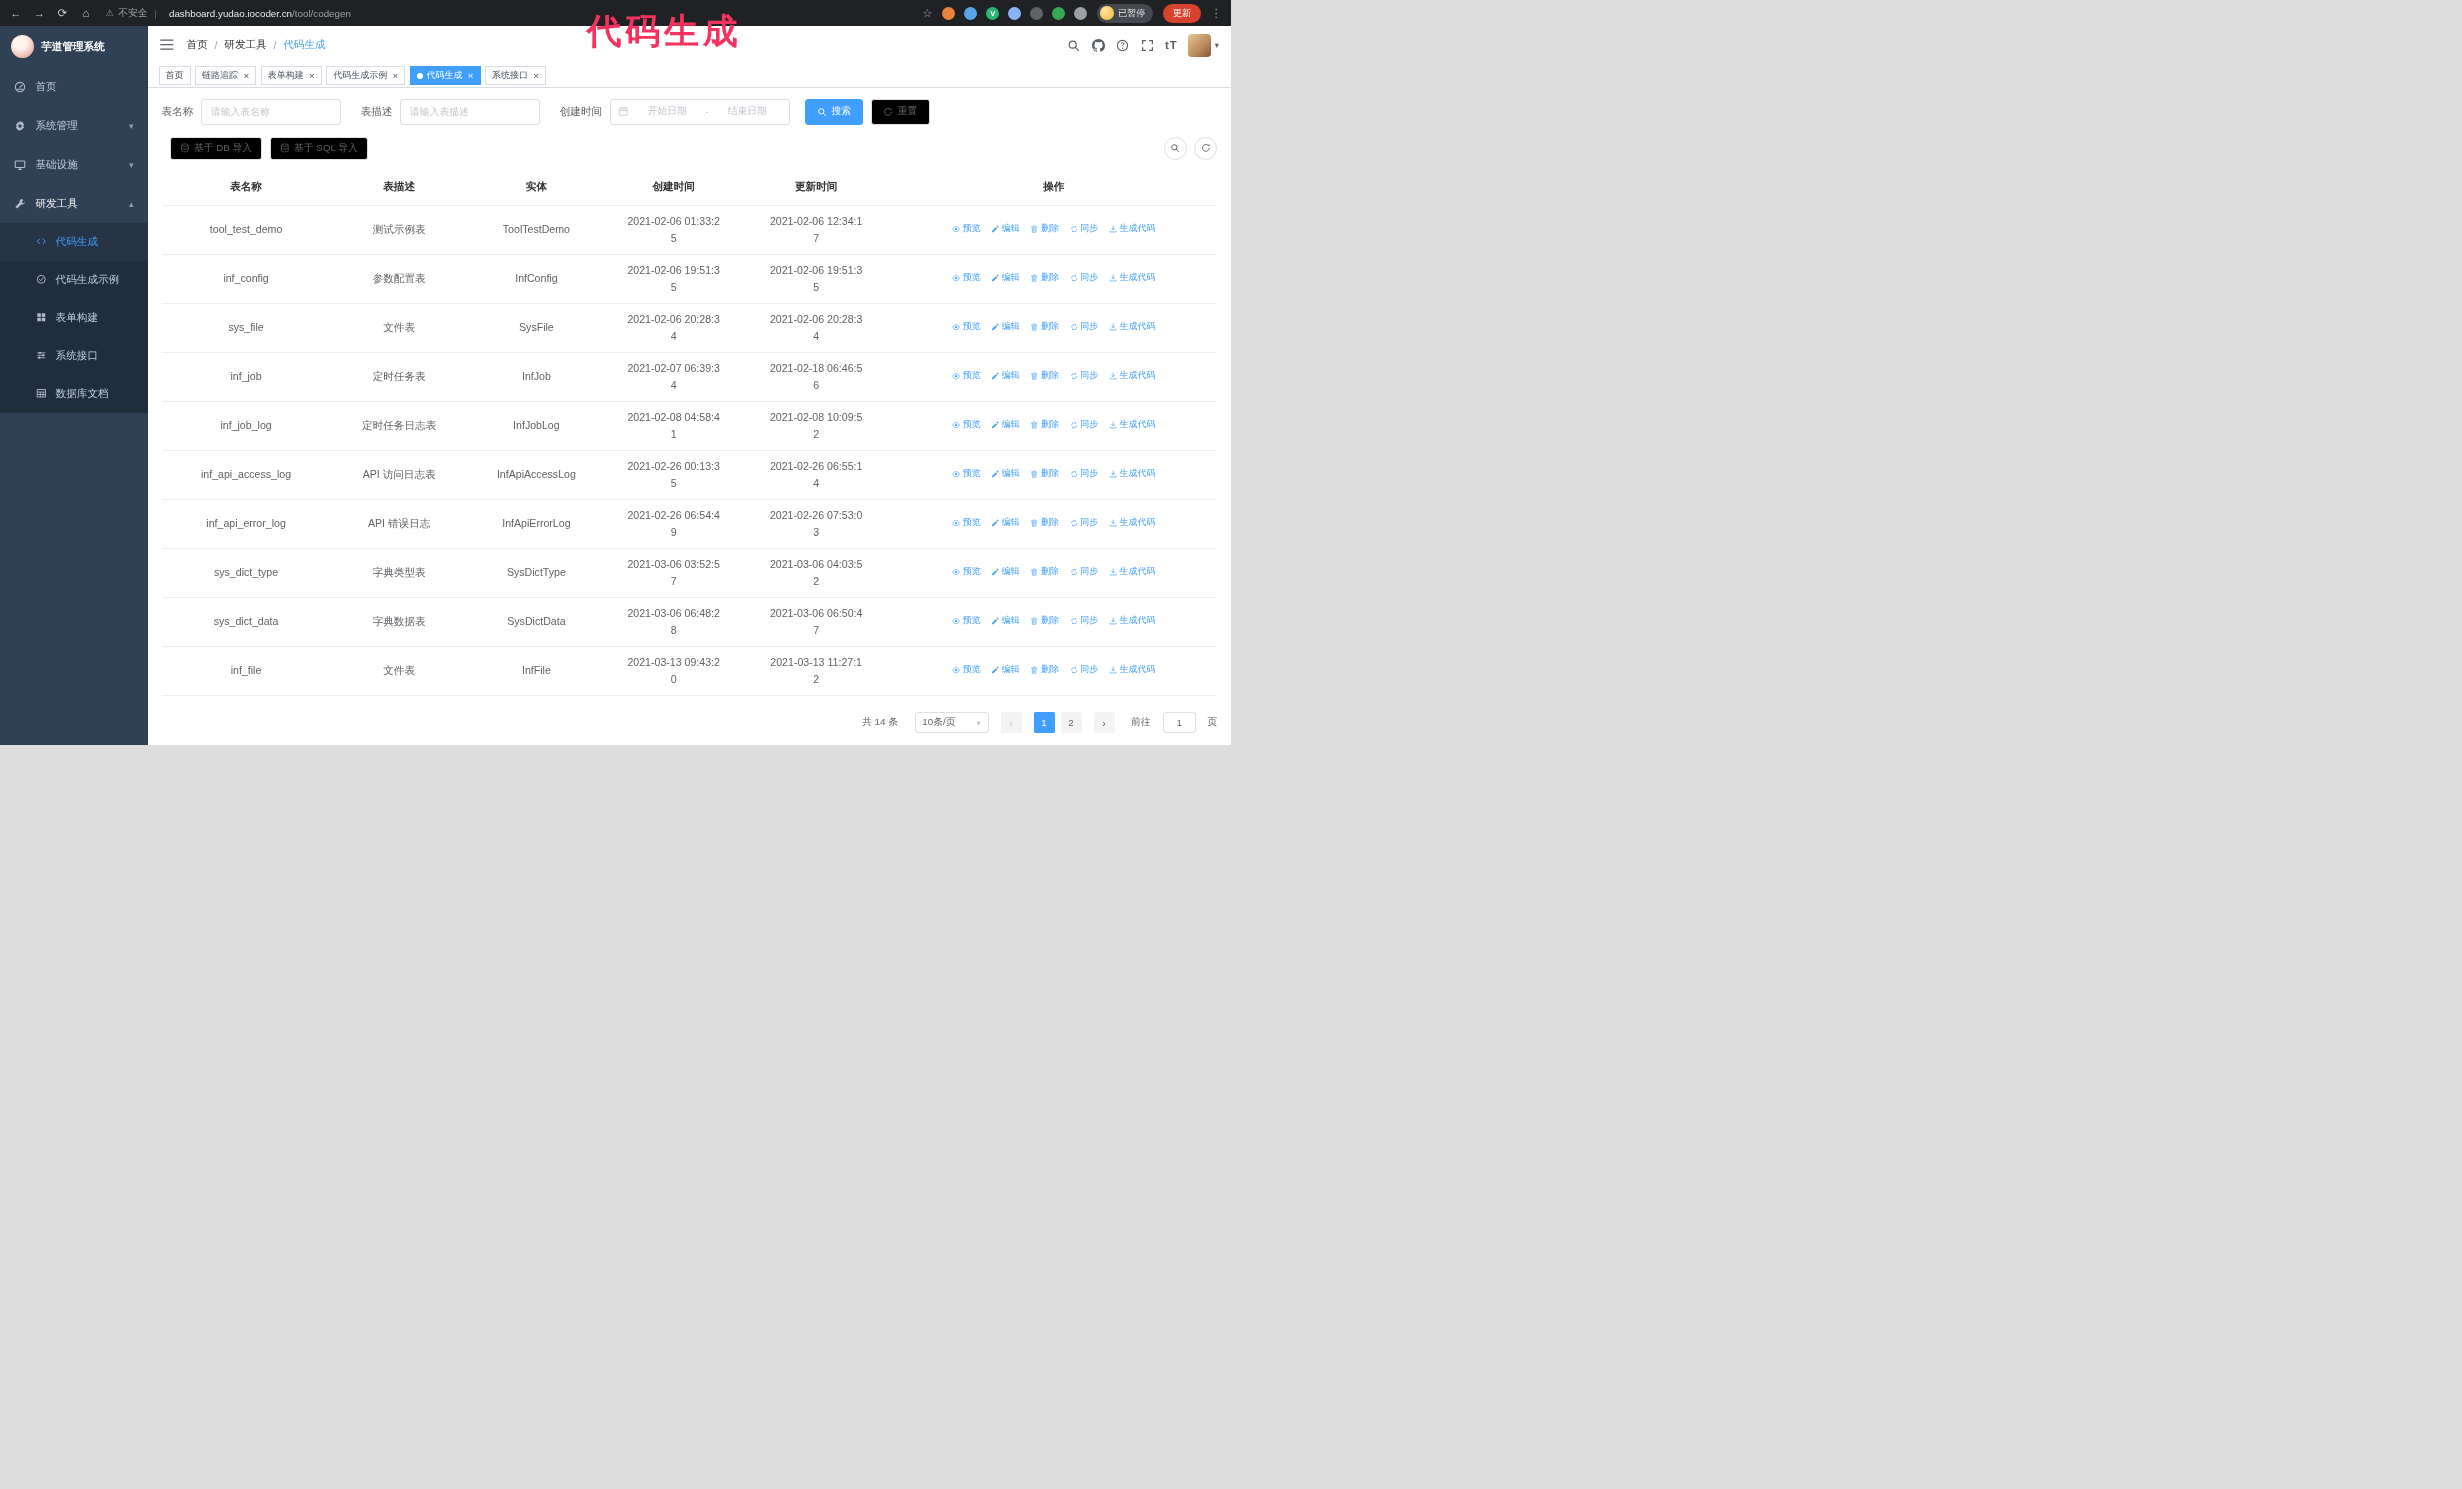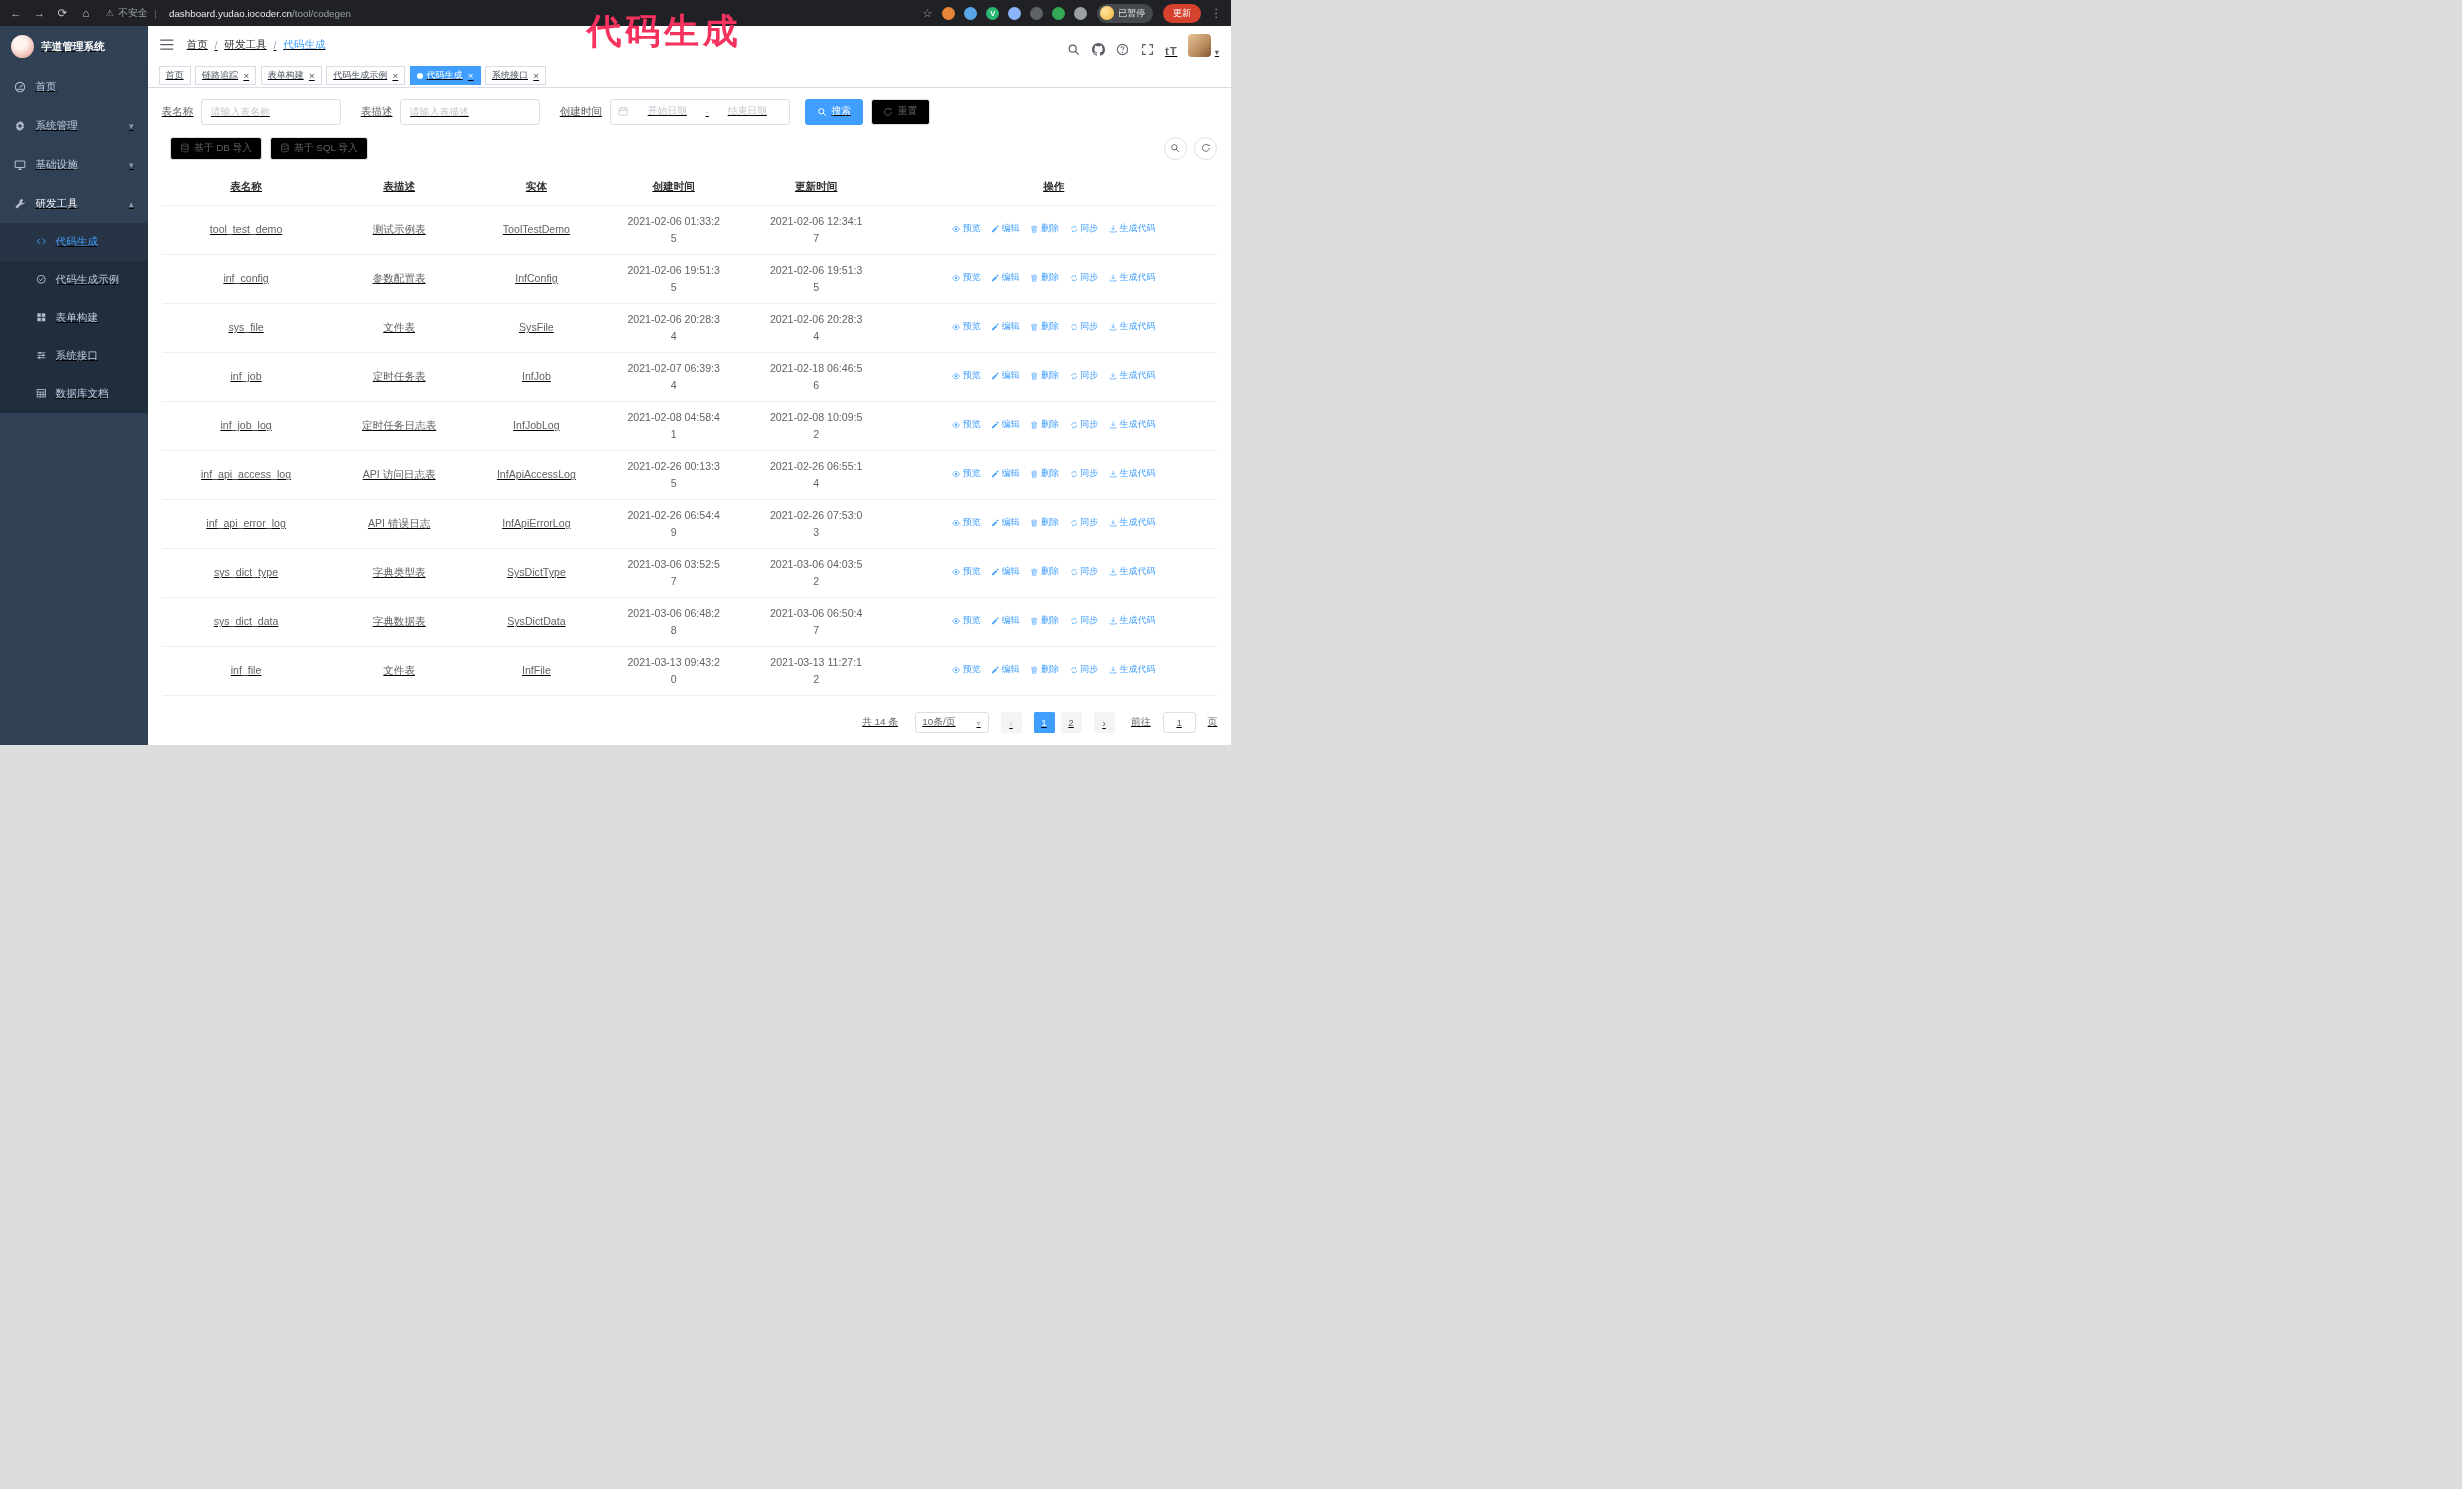--- a/index.html
+++ b/index.html
@@ -19,21 +19,21 @@
   .b-spacer{flex:1;}
   .star{font-size:11.4px;color:#9aa0a6;cursor:pointer;}
   .ext-icons{display:flex;gap:9px;align-items:center;}
   .ext-dot{width:13px;height:13px;border-radius:50%;display:inline-flex;align-items:center;justify-content:center;font-size:7.6px;color:#fff;font-weight:bold;cursor:pointer;}
   .profile-pill{display:flex;align-items:center;gap:4.5px;background:#45484d;border-radius:9.8px;height:19px;padding:0 8.3px 0 3px;color:#e8eaed;font-size:9px;cursor:pointer;white-space:nowrap;}
   .profile-pill .pav{width:13.6px;height:13.6px;border-radius:50%;background:radial-gradient(circle at 35% 35%,#ffe49c,#f2b63c);}
   .update-btn{background:#d5432f;color:#fff;font-size:9px;height:19px;padding:0 9.8px;border-radius:9.8px;border:none;cursor:pointer;white-space:nowrap;}
   .kebab{color:#9aa0a6;font-size:11.4px;cursor:pointer;}
 
   
-  .app{display:flex;height:719px;text-decoration:underline;}
+  .app{display:flex;height:719px;}
   .sidebar{width:148px;background:#304156;flex-shrink:0;display:flex;flex-direction:column;overflow:hidden;}
   .logo{height:41px;display:flex;align-items:center;gap:7.6px;padding:0 10.6px;}
   .logo-av{width:23px;height:23px;border-radius:50%;background:radial-gradient(circle at 40% 35%,#fff3ee 0 30%,#f3c9c0 60%,#ca8f85);flex-shrink:0;}
   .logo-title{color:#fff;font-size:10.6px;font-weight:bold;white-space:nowrap;}
   .menu{flex:1;}
   .menu-item{height:39px;display:flex;align-items:center;gap:9px;padding:0 14.4px;font-size:10.6px;color:#bfcbd9;cursor:pointer;white-space:nowrap;}
   .menu-item .icon{width:12px;height:12px;display:inline-flex;color:#b4bccc;flex-shrink:0;}
   .menu-item .icon svg{width:12px;height:12px;}
   .menu-item .chev{margin-left:auto;color:#8f9bab;font-size:9px;}
   .menu-item.expanded{color:#f4f4f5;}
@@ -46,21 +46,21 @@
   .main{flex:1;display:flex;flex-direction:column;min-width:0;background:#fff;}
 
   
   .navbar{height:38px;display:flex;align-items:center;padding:0 12px;background:#fff;}
   .hamburger{color:#5a5e66;cursor:pointer;display:inline-flex;}
   .hamburger svg{width:13.6px;height:11.4px;}
   .breadcrumb{display:flex;align-items:center;gap:6.8px;margin-left:13px;font-size:10.6px;color:#303133;}
   .bc-sep{color:#97a8be;}
   .bc-item{cursor:pointer;}
   .bc-item.last{color:#409EFF;}
-  .nav-right{margin-left:auto;display:flex;align-items:flex-end;gap:11px;color:#5a5e66;}
+  .nav-right{margin-left:auto;display:flex;align-items:center;gap:11px;color:#5a5e66;}
   .nav-icon{width:13.6px;height:13.6px;display:inline-flex;align-items:center;justify-content:center;cursor:pointer;}
   .nav-icon svg{width:13px;height:13px;}
   .tT{font-size:11.4px;font-weight:bold;cursor:pointer;letter-spacing:0.8px;}
   .avatar{width:23px;height:23px;border-radius:3.8px;background:linear-gradient(135deg,#e8c49a 0%,#b98a5c 60%,#7e5637 100%);cursor:pointer;flex-shrink:0;}
   .caret{font-size:8.3px;color:#5a5e66;margin-left:-7.6px;cursor:pointer;}
 
   
   .tags-bar{height:24px;display:flex;align-items:center;gap:4.5px;padding:0 10.6px;background:#fff;border-bottom:0.8px solid #d8dce5;box-shadow:0 0.8px 2.3px rgba(0,0,0,.05);}
   .tag{display:inline-flex;align-items:center;gap:3.8px;height:19px;padding:0 6px;border:0.8px solid #d8dce5;background:#fff;color:#495060;font-size:9px;cursor:pointer;white-space:nowrap;}
   .tag .dot{width:6px;height:6px;border-radius:50%;background:#fff;display:inline-block;}

